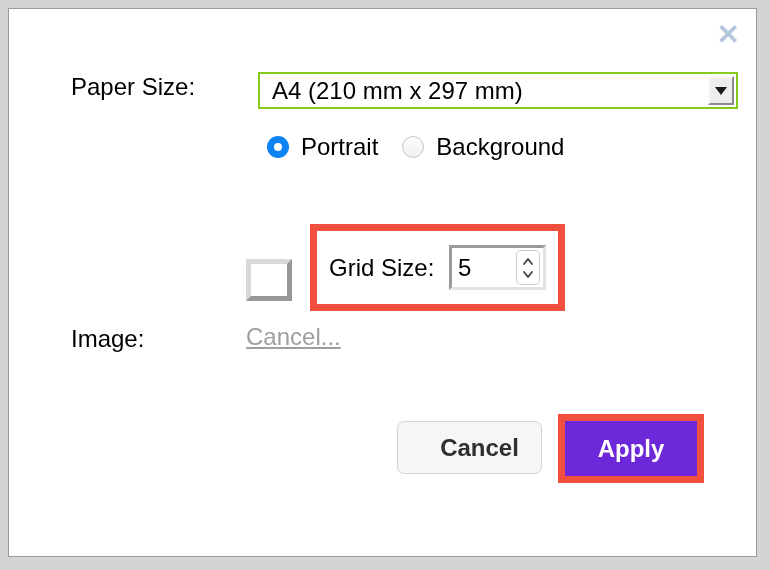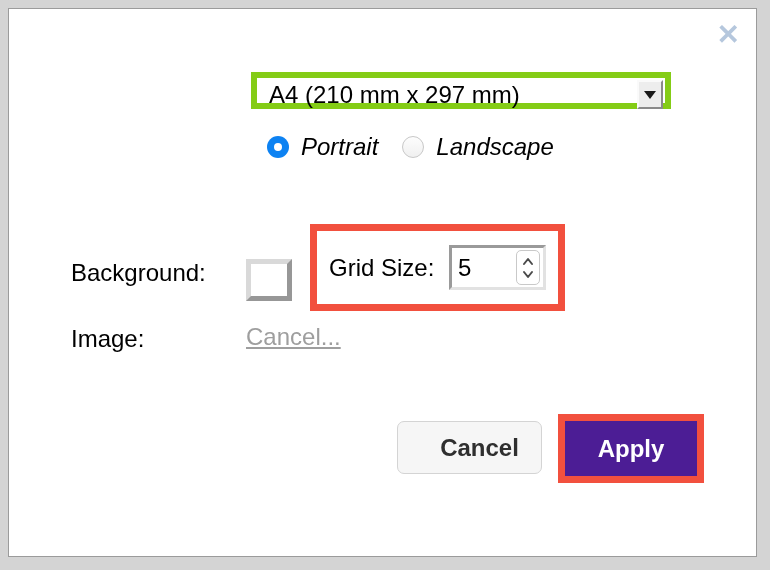--- a/index.html
+++ b/index.html
@@ -28,24 +28,24 @@
   }
   .lbl {
     position: absolute;
     font-size: 24px;
     color: #000;
     white-space: nowrap;
   }
   
   .combobox {
     position: absolute;
-    left: 242px; top: 63px;
-    width: 420px; height: 37px;
-    background: #fff;
-    border: 6px solid #84cc16;
+    left: 249px; top: 63px;
+    width: 480px; height: 37px;
+    background: #fff;
+    border: 2px solid #84cc16;
   }
   .combobox .value {
     position: absolute;
     left: 12px; top: 3px;
     font-size: 24px;
     color: #000;
     white-space: nowrap;
   }
   .combo-arrow-btn {
     position: absolute;
@@ -82,21 +82,21 @@
     position: absolute;
     left: 7px; top: 7px;
     width: 8px; height: 8px;
     border-radius: 50%;
     background: #fff;
   }
   .radio.unchecked {
     background: linear-gradient(#fdfdfd, #f0f0f0);
     border: 1px solid #c8c8c8;
   }
-  .radio-label { font-size: 24px; color: #000; margin: 0 0 0 12px; cursor: pointer; font-style: italic; }
+  .radio-label { font-size: 24px; color: #000; margin: 0 0 0 12px; cursor: pointer; }
   .radio-gap { width: 24px; flex: none; }
   
   .bg-swatch {
     position: absolute;
     left: 237px; top: 250px;
     width: 46px; height: 42px;
     background: #fff;
     border: 5px solid;
     border-color: #d9d9d9 #979797 #979797 #d9d9d9;
     cursor: pointer;
@@ -171,53 +171,53 @@
     color: #2f2f2f;
     cursor: pointer;
     padding-left: 20px;
   }
   .hl-apply {
     left: 549px; top: 405px;
     width: 146px; height: 69px;
   }
   .apply-btn {
     width: 100%; height: 100%;
-    background: #4c1d95;
+    background: #6d28d9;
     border: none;
     font-family: "Liberation Sans", sans-serif;
     font-size: 24px;
     font-weight: 700;
     color: #ffffff;
     cursor: pointer;
   }
 </style>
 </head>
 <body>
 
 <div class="dialog">
 
   <span class="close-x">✕</span>
 
+  <span class="lbl" style="left:62px; top:64px;">Paper Size:</span>
 
   <div class="combobox">
     <span class="value">A4 (210 mm x 297 mm)</span>
     <div class="combo-arrow-btn">
       <span class="tri-down"></span>
     </div>
   </div>
 
   <div class="radio-row">
     <span class="radio checked"></span>
     <span class="radio-label">Portrait</span>
     <span class="radio-gap"></span>
     <span class="radio unchecked"></span>
-    <span class="radio-label">Landscape</span>
-  </div>
-
-  <span class="lbl" style="left:62px; top:250px;">Background:</span>
+    <span class="radio-label">Background</span>
+  </div>
+
   <div class="bg-swatch"></div>
 
   <div class="hl-box hl-grid">
     <span class="grid-label">Grid Size:</span>
     <div class="spinner">
       <input type="text" value="5" style="">
       <div class="stepper">
         <svg width="14" height="28" viewBox="0 0 14 28">
           <path d="M3 10 L7 5 L11 10" fill="none" stroke="#4a4a4a" stroke-width="2" stroke-linecap="round" stroke-linejoin="round"></path>
           <path d="M3 18 L7 23 L11 18" fill="none" stroke="#4a4a4a" stroke-width="2" stroke-linecap="round" stroke-linejoin="round"></path>

